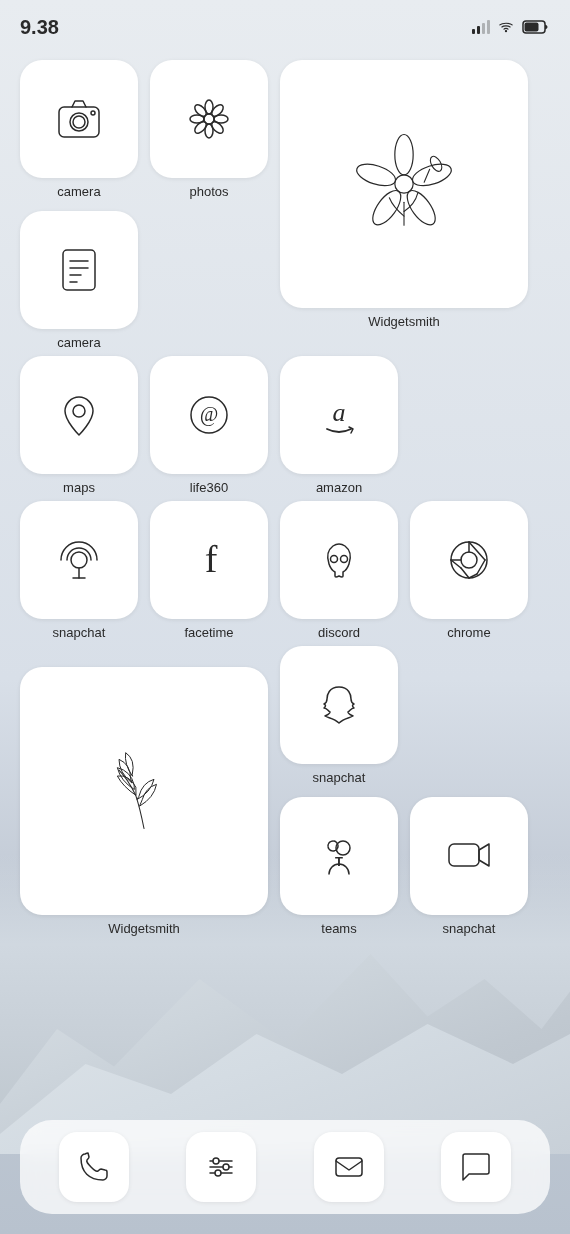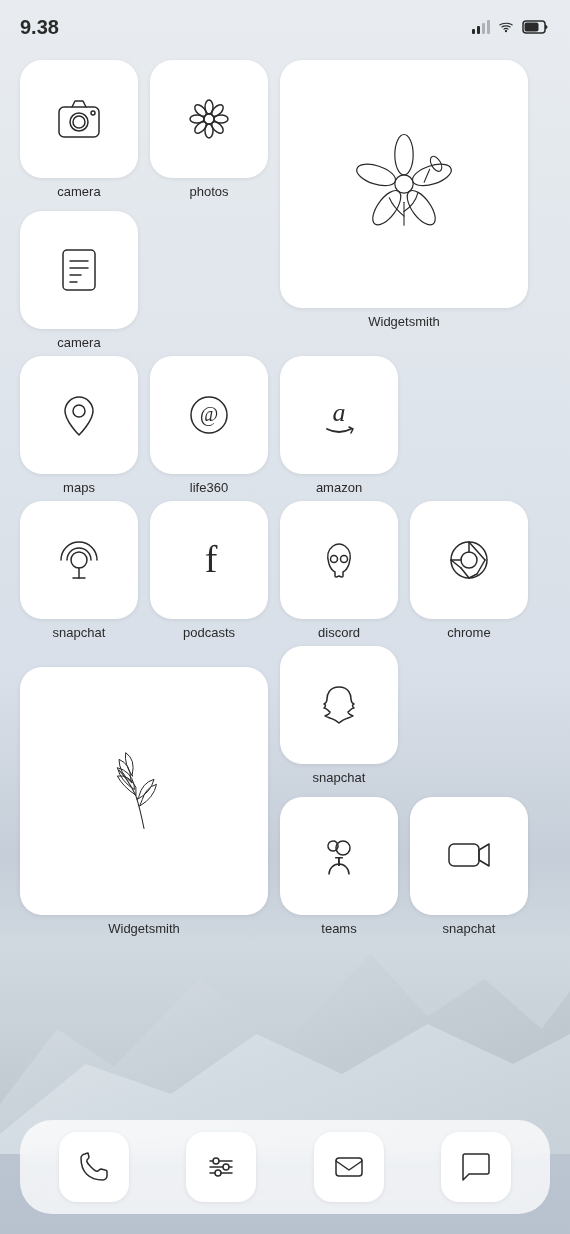--- a/index.html
+++ b/index.html
@@ -339,21 +339,21 @@
         </svg>
       </div>
       <span class="app-label">snapchat</span>
     </div>
     <div class="app-icon-wrap">
       <div class="app-icon small">
         <svg class="icon-svg" viewBox="0 0 52 52">
           <text x="28" y="38" text-anchor="middle" font-size="38" font-family="Georgia,serif" fill="#2a2a2a" stroke="none">f</text>
         </svg>
       </div>
-      <span class="app-label">podcasts</span>
+      <span class="app-label">facetime</span>
     </div>
     <div class="app-icon-wrap">
       <div class="app-icon small">
         <svg class="icon-svg" viewBox="0 0 52 52">
 
           <path d="M16 30 Q12 18 20 12 Q26 8 32 12 Q40 18 36 30 Q34 36 30 38 L30 42 Q30 44 26 42 Q22 44 22 42 L22 38 Q18 36 16 30z"></path>
           <circle cx="21" cy="25" r="3.5"></circle>
           <circle cx="31" cy="25" r="3.5"></circle>
         </svg>
       </div>

